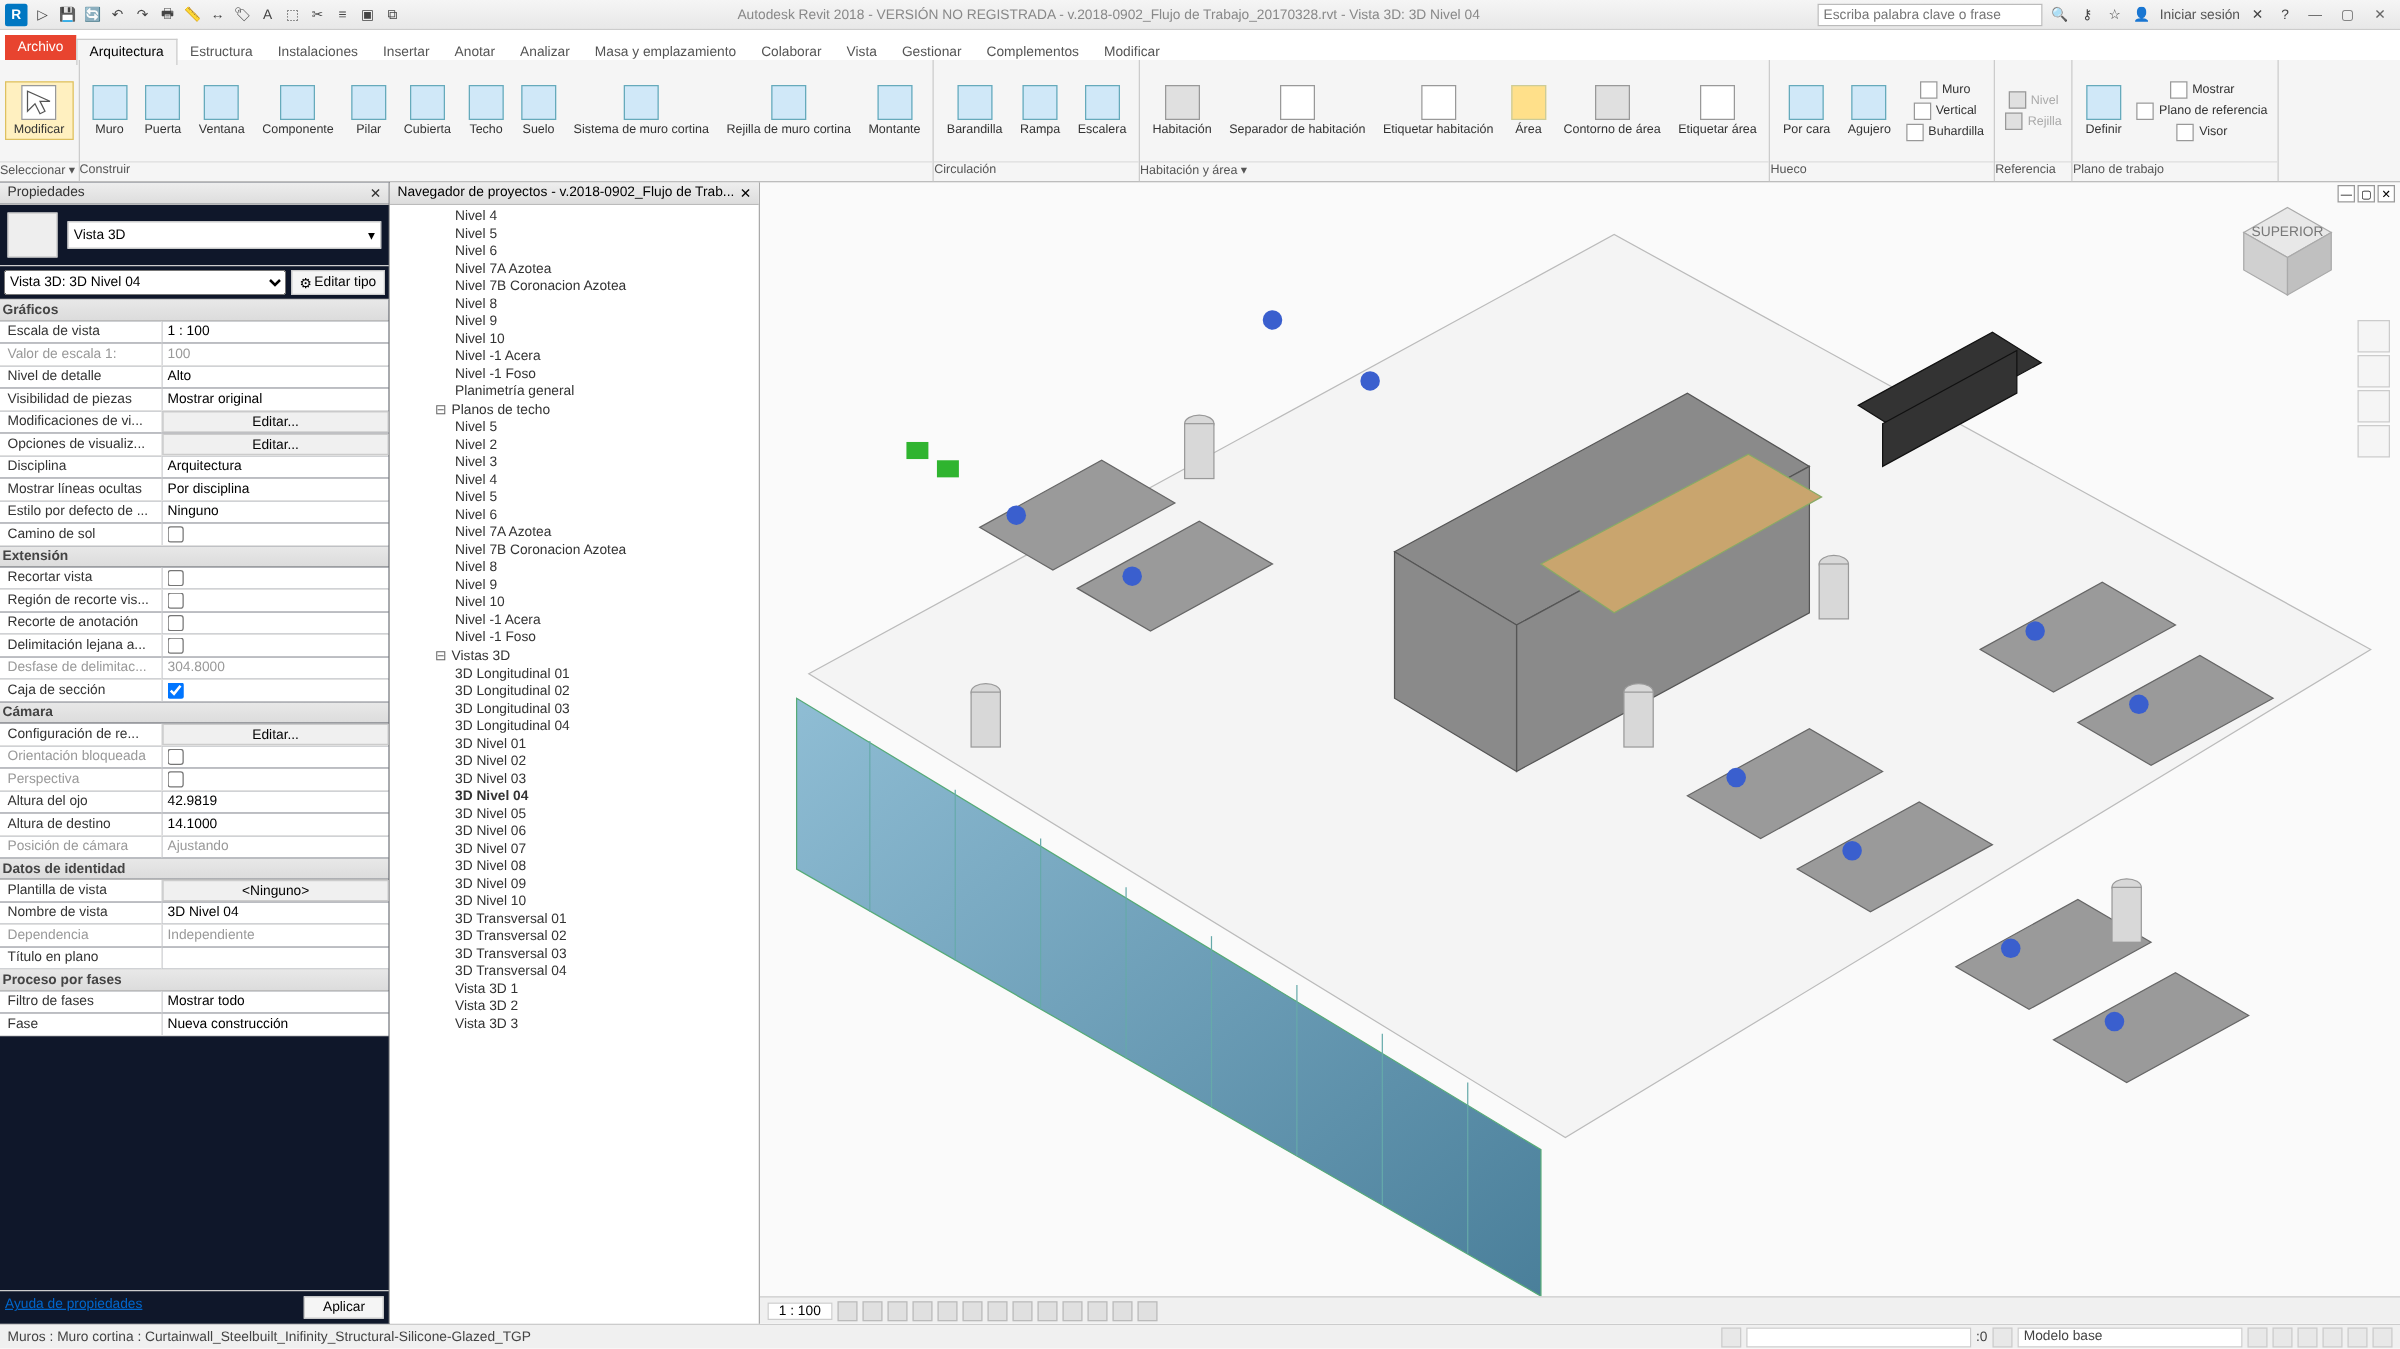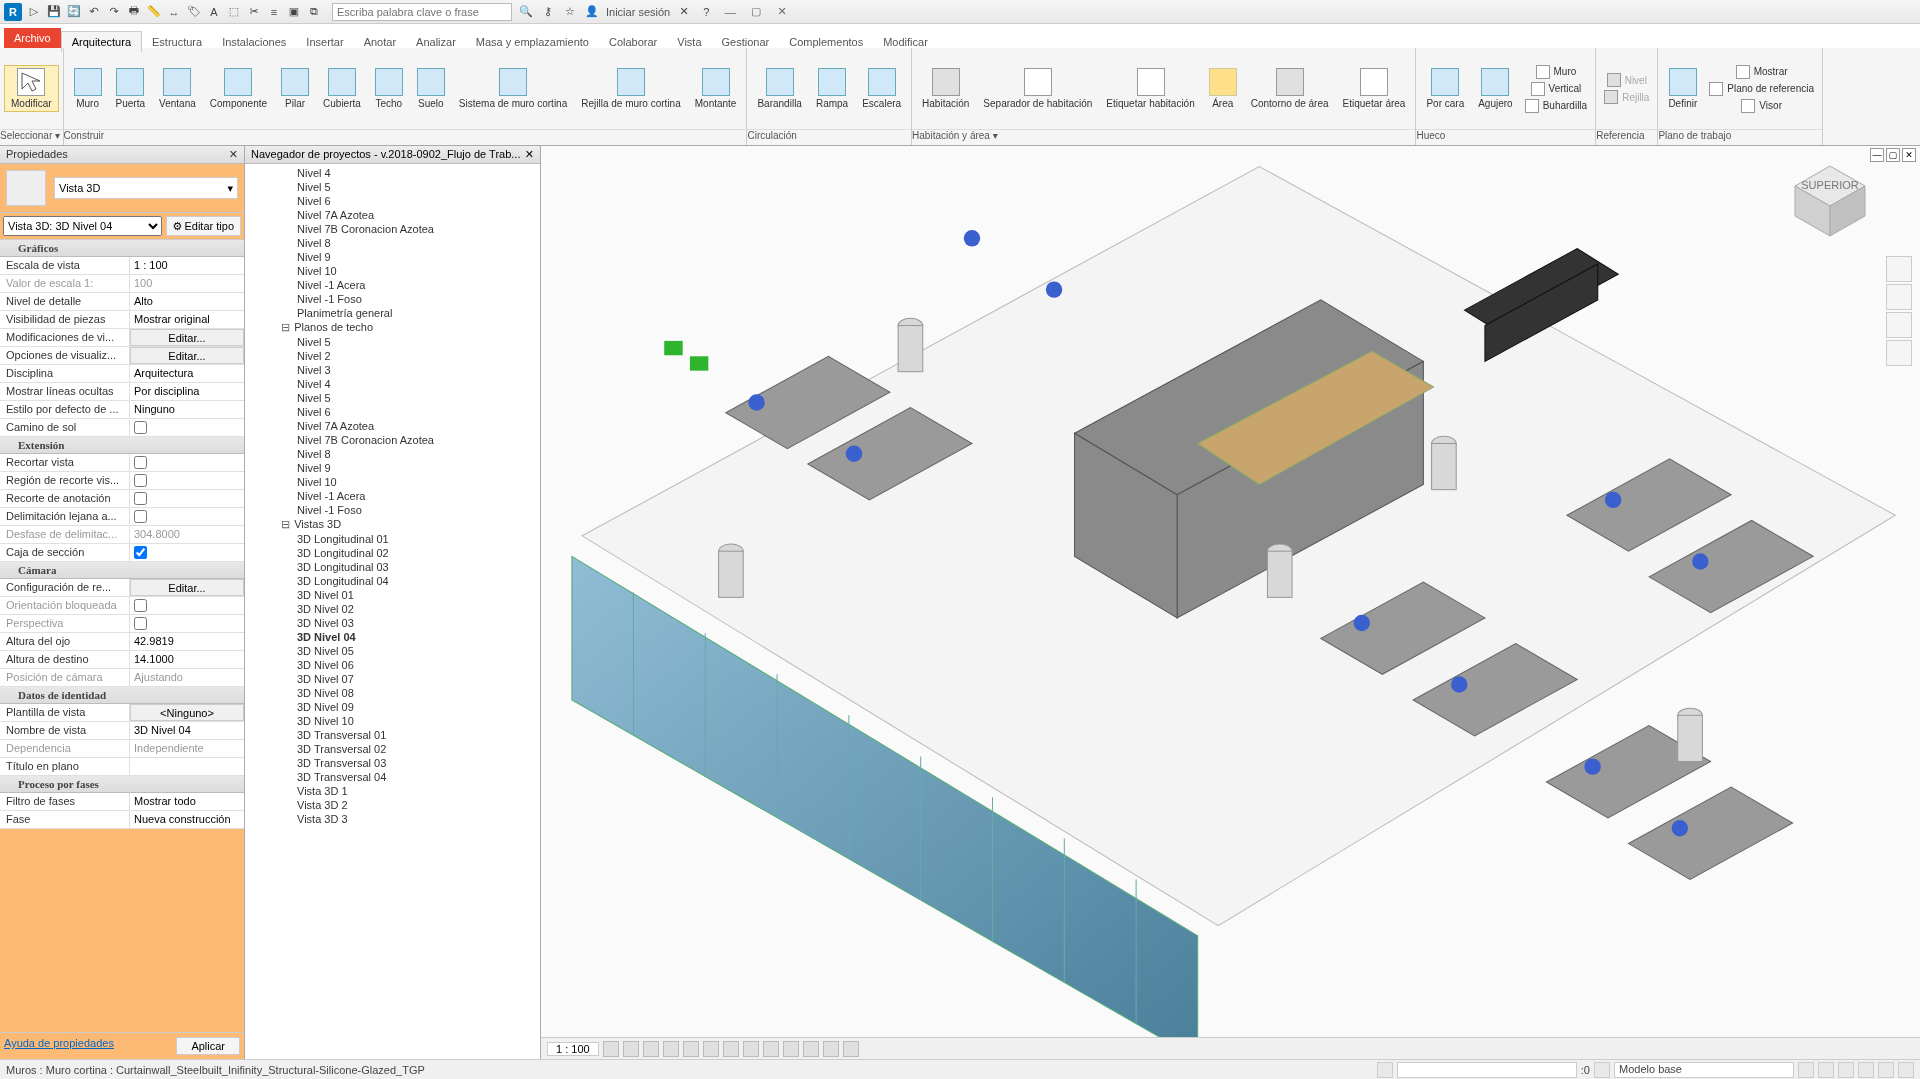--- a/index.html
+++ b/index.html
@@ -33,30 +33,30 @@
 .rbtn-icon.gray { background:#e0e0e0; color:#aaa; }
 .rbtn-label { font-size:10px; text-align:center; color:#333; line-height:11px; }
 .rbtn.small { flex-direction:row; min-width:0; padding:1px 4px; }
 .rbtn.small .rbtn-icon { width:14px; height:14px; margin:0 4px 0 0; }
 .rbtn.small .rbtn-label { text-align:left; }
 .panel-col { display:flex; flex-direction:column; gap:1px; }
 .rbtn.highlight { background:#fff0c0; border:1px solid #ddc060; }
 
 
 .main { display:flex; height:calc(1079px - 24px - 24px - 98px - 20px); }
-.props-panel { width:245px; border-right:1px solid #aaa; display:flex; flex-direction:column; background:#fdba74; }
+.props-panel { width:312px; border-right:1px solid #aaa; display:flex; flex-direction:column; background:#0f172a; }
 .props-header { background:linear-gradient(#eee,#ddd); padding:2px 6px; font-size:11px; color:#333; display:flex; justify-content:space-between; border-bottom:1px solid #bbb; }
 .props-type { display:flex; align-items:center; gap:8px; padding:6px; border-bottom:1px solid #ccc; }
 .props-type-icon { width:40px; height:36px; background:#eee; border:1px solid #ccc; }
 .props-type-sel { flex:1; display:flex; align-items:center; justify-content:space-between; padding:0 4px; height:22px; border:1px solid #ccc; background:#fff; }
 .props-instance { display:flex; padding:3px; gap:4px; border-bottom:1px solid #ccc; }
 .props-instance select { flex:1; height:20px; font-size:11px; }
 .edit-type-btn { display:flex; align-items:center; gap:2px; padding:0 6px; border:1px solid #ccc; background:#f5f5f5; cursor:pointer; }
 .props-grid { flex:1; overflow:auto; }
-.props-section { background:linear-gradient(#e8e8e8,#dcdcdc); padding:2px 18px; font-weight:bold; font-size:11px; color:#444; border-bottom:1px solid #bbb;font-family:Liberation Serif, serif; }
+.props-section { background:linear-gradient(#e8e8e8,#dcdcdc); padding:2px 2px; font-weight:bold; font-size:11px; color:#444; border-bottom:1px solid #bbb; }
 .props-row { display:flex; border-bottom:1px solid #e0e0e0; height:18px; }
 .props-row .k { width:130px; padding:2px 6px; color:#333; background:#fff; border-right:1px solid #e0e0e0; overflow:hidden; white-space:nowrap; text-overflow:ellipsis; }
 .props-row .v { flex:1; padding:2px 4px; background:#fff; }
 .props-row .v.btn { text-align:center; background:#f0f0f0; border:1px solid #ccc; cursor:pointer; }
 .props-row .k.dim, .props-row .v.dim { color:#999; }
 .props-row .v input[type=checkbox] { margin:0; }
 .props-footer { display:flex; justify-content:space-between; padding:4px; border-top:1px solid #ccc; }
 .props-help { color:#0066cc; text-decoration:underline; cursor:pointer; }
 .apply-btn { padding:2px 14px; border:1px solid #ccc; background:#f5f5f5; cursor:pointer; }
 
@@ -102,20 +102,21 @@
     <div class="qat-icon">📏</div>
     <div class="qat-icon">↔</div>
     <div class="qat-icon">🏷</div>
     <div class="qat-icon">A</div>
     <div class="qat-icon">⬚</div>
     <div class="qat-icon">✂</div>
     <div class="qat-icon">≡</div>
     <div class="qat-icon">▣</div>
     <div class="qat-icon">⧉</div>
   </div>
+  <div class="title-text">Autodesk Revit 2018 - VERSIÓN NO REGISTRADA -   v.2018-0902_Flujo de Trabajo_20170328.rvt - Vista 3D: 3D Nivel 04</div>
   <div class="title-right">
     <input class="search-box" placeholder="Escriba palabra clave o frase" style="">
     <div class="qat-icon">🔍</div>
     <div class="qat-icon">⚷</div>
     <div class="qat-icon">☆</div>
     <div class="qat-icon">👤</div>
     <span style="color:#555;">Iniciar sesión</span>
     <div class="qat-icon">✕</div>
     <div class="qat-icon">?</div>
     <div class="win-btn">—</div>

